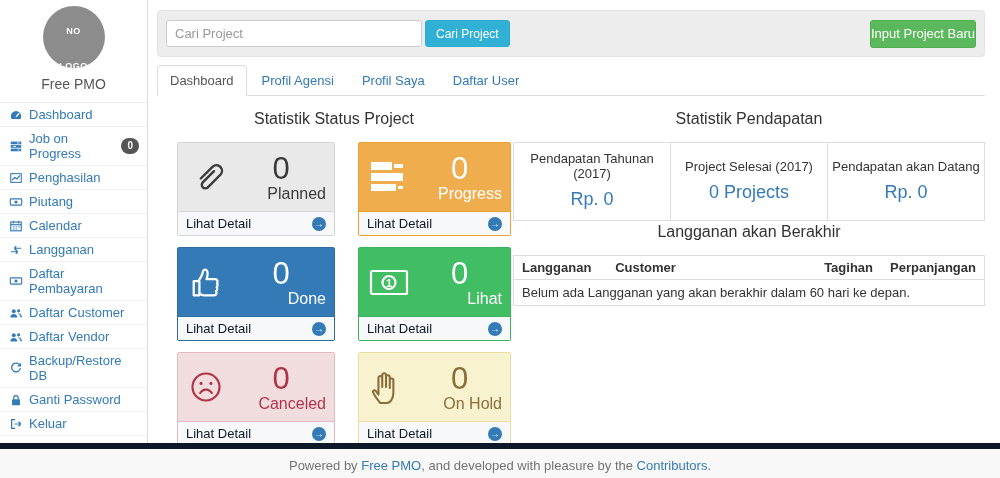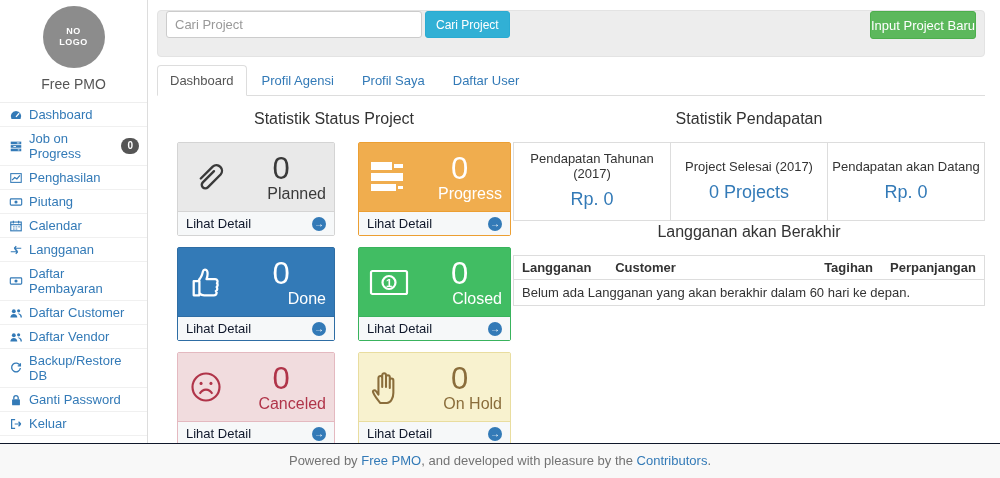--- a/index.html
+++ b/index.html
@@ -7,35 +7,35 @@
   body {
     font-family: "Liberation Sans", sans-serif;
     background:#fff; color:#333; position:relative; overflow:hidden;
   }
   
   .sidebar { position:absolute; left:0; top:0; width:148px; height:443px;
              background:#fff; border-right:1px solid #ddd; }
   .logo-badge { width:62px; height:62px; border-radius:50%; background:#8c8c8c;
                 border:4px dotted #8c8c8c; margin:6px auto 0;
                 display:flex; flex-direction:column; align-items:center; justify-content:center; }
-  .logo-badge span { color:#fff; font-size:9px; font-weight:bold; line-height:11px; letter-spacing:.5px; }
+  .logo-badge span { color:#fff; font-size:9px; font-weight:bold; line-height:11px; letter-spacing:.5px;margin-top:24px; }
   .brand { text-align:center; color:#555; font-size:14px; margin:8px 0 10px; }
   .menu { border-top:1px solid #eee; }
   .menu-item { display:flex; align-items:center; gap:6px; padding:4px 8px;
                border-bottom:1px solid #f0f0f0; color:#337ab7; font-size:13px;
                line-height:15px; cursor:pointer; }
   .menu-item .micon { width:15px; height:15px; display:inline-flex; align-items:center; justify-content:center; flex:none; color:#337ab7; }
   .badge { margin-left:auto; background:#555; color:#fff; border-radius:10px;
            font-size:10px; line-height:10px; padding:3px 6px; font-weight:bold; }
   .chevron { margin-left:auto; color:#999; font-size:13px; line-height:13px; }
   
   .main { position:absolute; left:157px; top:0; width:828px; }
   .search-panel { margin-top:10px; height:47px; background:#ededed;
                   border:1px solid #e3e3e3; border-radius:4px;
-                  display:flex; padding:0 8px; }
+                  display:flex; align-items:center; padding:0 8px; }
   .search-input { width:256px; height:27px; border:1px solid #ccc; border-radius:3px;
                   padding:0 8px; font-size:13px; color:#555; background:#fff;
                   font-family:"Liberation Sans", sans-serif; }
   .search-input::placeholder { color:#999; }
   .btn { border-radius:3px; font-size:12px; color:#fff; cursor:pointer;
          font-family:"Liberation Sans", sans-serif; }
   .btn-search { height:27px; margin-left:3px; padding:0 10px;
                 background:#31b0d5; border:1px solid #2aabd2; }
   .btn-new { margin-left:auto; height:28px; padding:0 0; font-size:13px;
              background:#5cb85c; border:1px solid #4cae4c; }
@@ -80,21 +80,21 @@
   .stats-table td { border:1px solid #ddd; text-align:center; padding:8px 4px 10px; width:33.33%; }
   .stat-label { font-size:13px; color:#333; }
   .stat-value { font-size:18px; color:#337ab7; margin-top:8px; }
   .sub-title { margin-top:22px; }
   .lang-table { width:100%; border-collapse:collapse; border:1px solid #ddd; }
   .lang-table th { font-size:13px; color:#333; text-align:left; padding:4px 8px;
                    border-bottom:1px solid #ddd; }
   .lang-table td { font-size:13px; color:#333; padding:5px 8px; }
   
   .page-footer { position:absolute; left:0; bottom:0; width:1000px; height:35px;
-                 background:#f8f8f8; border-top:1px solid #0f172a;
+                 background:#f8f8f8; border-top:6px solid #0f172a;
                  text-align:center; font-size:13px; color:#737373; line-height:33px; }
   .page-footer a { color:#337ab7; text-decoration:none; cursor:pointer; }
   svg { display:block; }
 </style>
 </head>
 <body>
 
 <div class="sidebar">
   <div class="logo-badge">
     <span>NO</span>
@@ -322,21 +322,21 @@
           <div class="card-body">
             <span class="card-ico">
               <svg width="40" height="27" viewBox="0 0 40 27" fill="none" stroke="currentColor" stroke-width="2.2">
                   <rect x="2" y="2" width="36" height="23" rx="1.5"></rect>
                   <circle cx="20" cy="13.5" r="6.5"></circle>
                   <text x="20" y="17.5" font-size="11" font-weight="bold" fill="currentColor" stroke="none" text-anchor="middle" font-family="Liberation Sans, sans-serif">1</text>
                 </svg>
             </span>
             <span class="card-txt">
               <div class="card-count">0</div>
-              <div class="card-label">Closed</div>
+              <div class="card-label">Lihat</div>
             </span>
           </div>
           <div class="card-footer">
             <span class="lihat">Lihat Detail</span>
             <span class="arrow-circle">→</span>
           </div>
         </div>
 
         <div class="card c-canceled">
           <div class="card-body">

